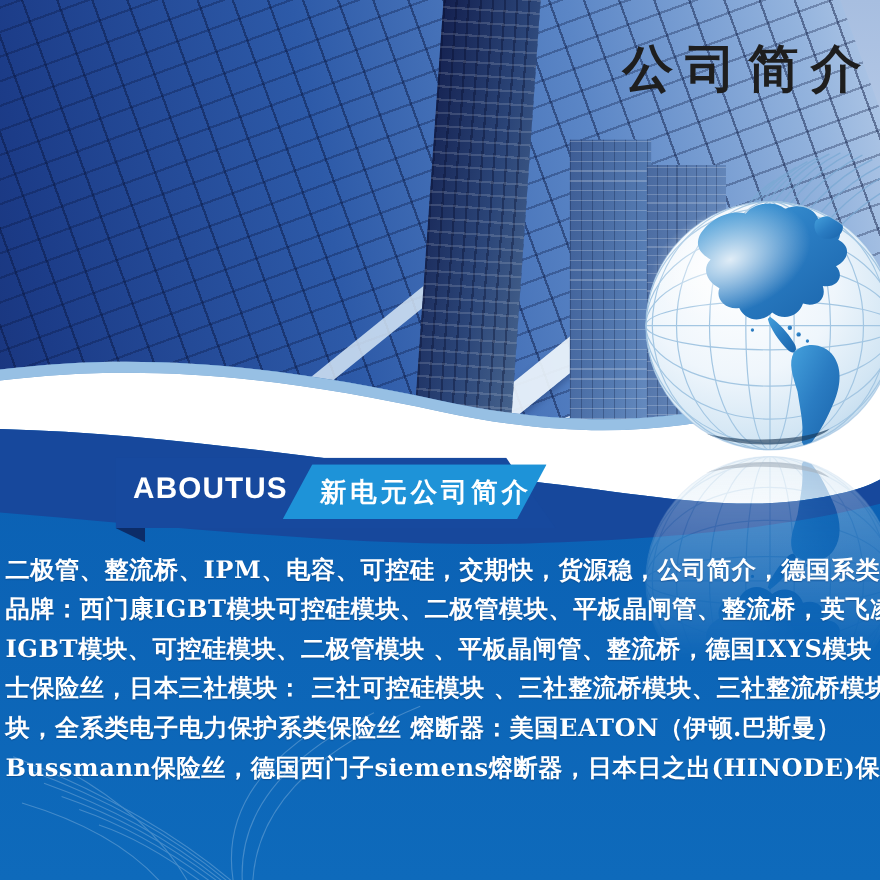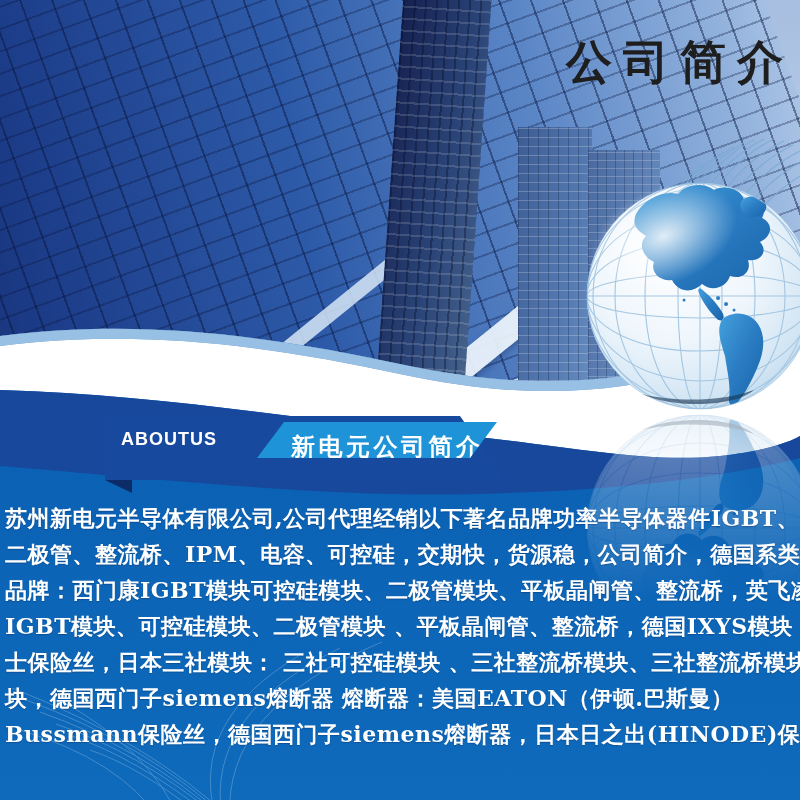--- a/index.html
+++ b/index.html
@@ -39,23 +39,23 @@
   
   .hero-title{position:absolute;left:566px;top:32px;font-family:"DejaVu Serif","Liberation Serif",serif;
        font-size:46px;font-weight:700;color:#1e1e1e;letter-spacing:11px;white-space:nowrap;}
   
   .overlay{position:absolute;left:0;top:0;width:800px;height:800px;pointer-events:none;}
   
   .banner-bar{position:absolute;left:105px;top:416px;width:400px;height:64px;background:#17499e;
        clip-path:polygon(0 0,355px 0,400px 100%,0 100%);}
   .banner-fold{position:absolute;left:105px;top:480px;width:27px;height:13px;background:#0c2c68;
        clip-path:polygon(0 0,100% 0,100% 100%);}
-  .banner-en{position:absolute;left:121px;top:429px;font-size:18px;font-weight:700;color:#ffffff;
+  .banner-en{position:absolute;left:121px;top:429px;font-size:27px;font-weight:700;color:#ffffff;
        letter-spacing:1px;}
-  .banner-plate{position:absolute;left:257px;top:422px;width:240px;height:36px;background:#1e93d8;
+  .banner-plate{position:absolute;left:257px;top:422px;width:240px;height:50px;background:#1e93d8;
        clip-path:polygon(27px 0,240px 0,213px 100%,0 100%);text-align:right;}
   .banner-zh{position:absolute;left:34px;top:0;line-height:50px;font-size:24px;font-weight:700;
        color:#ffffff;letter-spacing:3.5px;white-space:nowrap;
        font-family:"DejaVu Sans","Liberation Sans",sans-serif;}
   
   .about{position:absolute;left:5px;top:500px;width:792px;color:#ffffff;
        font-family:"DejaVu Serif","Liberation Serif",serif;font-weight:700;
        font-size:22px;line-height:36px;letter-spacing:.5px;
        text-shadow:0 1px 1px rgba(10,40,90,.35);}
   .about .line{white-space:nowrap;}
@@ -186,22 +186,21 @@
   <div class="hero-title">公司简介</div>
 
   <div class="banner-bar"></div>
   <div class="banner-fold"></div>
   <div class="banner-en">ABOUTUS</div>
   <div class="banner-plate">
     <div class="banner-zh">新电元公司简介</div>
   </div>
 
   <div class="about">
-    <div class="line">苏州新电元半导体有限公司,公司代理经销以下著名品牌功率半导体器件IGBT、</div>
     <div class="line">二极管、整流桥、IPM、电容、可控硅，交期快，货源稳，公司简介，德国系类</div>
     <div class="line">品牌：西门康IGBT模块可控硅模块、二极管模块、平板晶闸管、整流桥，英飞凌</div>
     <div class="line">IGBT模块、可控硅模块、二极管模块 、平板晶闸管、整流桥，德国IXYS模块：</div>
     <div class="line">士保险丝，日本三社模块： 三社可控硅模块 、三社整流桥模块、三社整流桥模块</div>
-    <div class="line">块，德国西门子siemens熔断器 熔断器：美国EATON（伊顿.巴斯曼）</div>
+    <div class="line">块，全系类电子电力保护系类保险丝 熔断器：美国EATON（伊顿.巴斯曼）</div>
     <div class="line">Bussmann保险丝，德国西门子siemens熔断器，日本日之出(HINODE)保险丝</div>
   </div>
 
 </div>
 
 </body></html>

